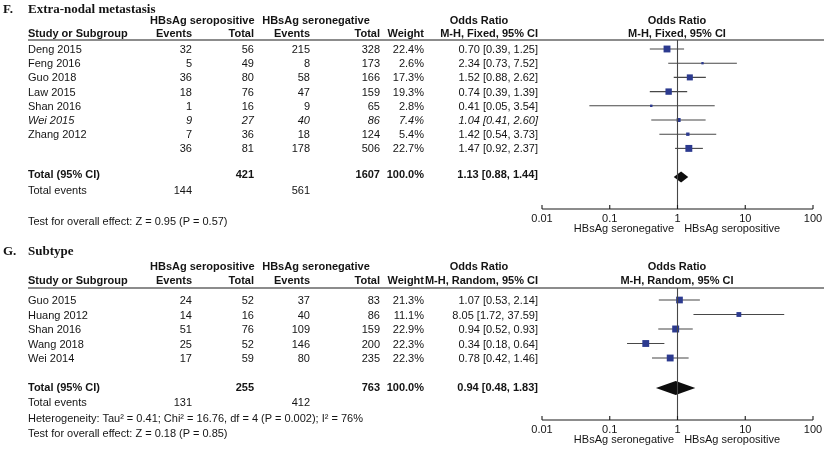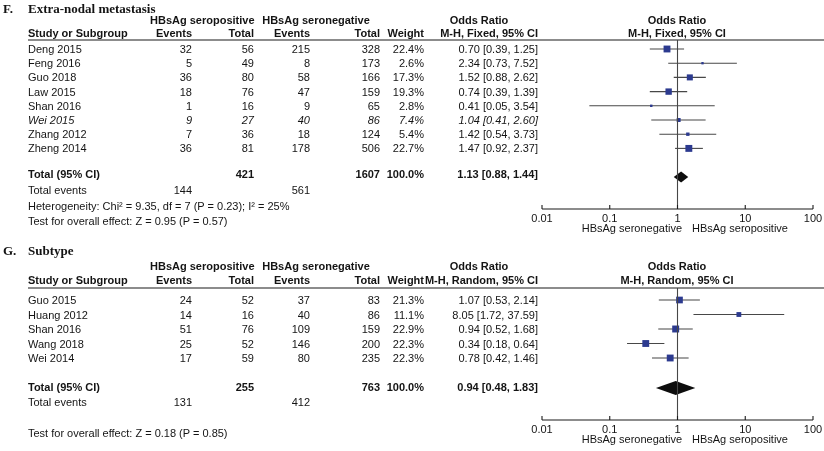--- a/index.html
+++ b/index.html
@@ -42,21 +42,21 @@
 
   .trow{position:absolute;left:0;width:724px;height:12px;line-height:12px;white-space:nowrap}
   .trow.bold{font-weight:bold}
 
   .note{position:absolute;left:28px;height:13px;line-height:13px;white-space:nowrap}
   .panel-f .note-het{top:200px}
   .panel-f .note-test{top:215px}
   .panel-g .note-het{top:170px}
   .panel-g .note-test{top:185px}
 
-  .axis-caption{position:absolute;left:499px;width:294px;text-align:right;height:12px;line-height:12px;white-space:nowrap}
+  .axis-caption{position:absolute;left:530px;width:294px;text-align:center;height:12px;line-height:12px;white-space:nowrap}
   .panel-f .axis-caption{top:222px}
   .panel-g .axis-caption{top:191px}
   .axis-caption .lbl{margin:0 5px}
 
   svg.plot{position:absolute;left:0;top:0;pointer-events:none}
 </style>
 </head>
 <body>
 
 <div class="panel panel-f">
@@ -138,21 +138,20 @@
       <div class="trow" style="top: 128px;">
         <span class="c-name">Zhang 2012</span>
         <span class="c-e1">7</span>
         <span class="c-t1">36</span>
         <span class="c-e2">18</span>
         <span class="c-t2">124</span>
         <span class="c-w">5.4%</span>
         <span class="c-or">1.42 [0.54, 3.73]</span>
       </div>
       <div class="trow" style="top: 142px;">
-        <span class="c-name">Zheng 2014</span>
         <span class="c-e1">36</span>
         <span class="c-t1">81</span>
         <span class="c-e2">178</span>
         <span class="c-t2">506</span>
         <span class="c-w">22.7%</span>
         <span class="c-or">1.47 [0.92, 2.37]</span>
       </div>
       <div class="trow bold" style="top: 168px;">
         <span class="c-name">Total (95% CI)</span>
         <span class="c-t1">421</span>
@@ -192,21 +191,20 @@
       <line x1="609.75" y1="205" x2="609.75" y2="209" stroke="#1a1a1a" stroke-width="1.1"></line>
       <text x="609.75" y="222" text-anchor="middle" font-size="11" fill="#141414" font-family="Liberation Sans, sans-serif">0.1</text>
       <line x1="677.5" y1="205" x2="677.5" y2="209" stroke="#1a1a1a" stroke-width="1.1"></line>
       <text x="677.5" y="222" text-anchor="middle" font-size="11" fill="#141414" font-family="Liberation Sans, sans-serif">1</text>
       <line x1="745.25" y1="205" x2="745.25" y2="209" stroke="#1a1a1a" stroke-width="1.1"></line>
       <text x="745.25" y="222" text-anchor="middle" font-size="11" fill="#141414" font-family="Liberation Sans, sans-serif">10</text>
       <line x1="813" y1="205" x2="813" y2="209" stroke="#1a1a1a" stroke-width="1.1"></line>
       <text x="813" y="222" text-anchor="middle" font-size="11" fill="#141414" font-family="Liberation Sans, sans-serif">100</text>
     </svg>
 
-  <div class="note note-het">Heterogeneity: Chi² = 9.35, df = 7 (P = 0.23); I² = 25%</div>
   <div class="note note-test">Test for overall effect: Z = 0.95 (P = 0.57)</div>
 
   <div class="axis-caption">
     <span class="lbl">HBsAg seronegative</span><span class="lbl">HBsAg seropositive</span>
   </div>
 </div>
 
 <div class="panel panel-g">
   <div class="panel-title">
     <span class="panel-letter">G.</span><span>Subtype</span>
@@ -247,21 +245,21 @@
         <span class="c-w">11.1%</span>
         <span class="c-or">8.05 [1.72, 37.59]</span>
       </div>
       <div class="trow" style="top: 81px;">
         <span class="c-name">Shan 2016</span>
         <span class="c-e1">51</span>
         <span class="c-t1">76</span>
         <span class="c-e2">109</span>
         <span class="c-t2">159</span>
         <span class="c-w">22.9%</span>
-        <span class="c-or">0.94 [0.52, 1.68]</span>
+        <span class="c-or">0.94 [0.52, 0.93]</span>
       </div>
       <div class="trow" style="top: 96px;">
         <span class="c-name">Wang 2018</span>
         <span class="c-e1">25</span>
         <span class="c-t1">52</span>
         <span class="c-e2">146</span>
         <span class="c-t2">200</span>
         <span class="c-w">22.3%</span>
         <span class="c-or">0.34 [0.18, 0.64]</span>
       </div>
@@ -307,18 +305,19 @@
       <line x1="609.75" y1="174" x2="609.75" y2="178" stroke="#1a1a1a" stroke-width="1.1"></line>
       <text x="609.75" y="191" text-anchor="middle" font-size="11" fill="#141414" font-family="Liberation Sans, sans-serif">0.1</text>
       <line x1="677.5" y1="174" x2="677.5" y2="178" stroke="#1a1a1a" stroke-width="1.1"></line>
       <text x="677.5" y="191" text-anchor="middle" font-size="11" fill="#141414" font-family="Liberation Sans, sans-serif">1</text>
       <line x1="745.25" y1="174" x2="745.25" y2="178" stroke="#1a1a1a" stroke-width="1.1"></line>
       <text x="745.25" y="191" text-anchor="middle" font-size="11" fill="#141414" font-family="Liberation Sans, sans-serif">10</text>
       <line x1="813" y1="174" x2="813" y2="178" stroke="#1a1a1a" stroke-width="1.1"></line>
       <text x="813" y="191" text-anchor="middle" font-size="11" fill="#141414" font-family="Liberation Sans, sans-serif">100</text>
     </svg>
 
+  <div class="note note-het">Heterogeneity: Tau² = 0.41; Chi² = 16.76, df = 4 (P = 0.002); I² = 76%</div>
   <div class="note note-test">Test for overall effect: Z = 0.18 (P = 0.85)</div>
 
   <div class="axis-caption">
     <span class="lbl">HBsAg seronegative</span><span class="lbl">HBsAg seropositive</span>
   </div>
 </div>
 
 </body></html>

